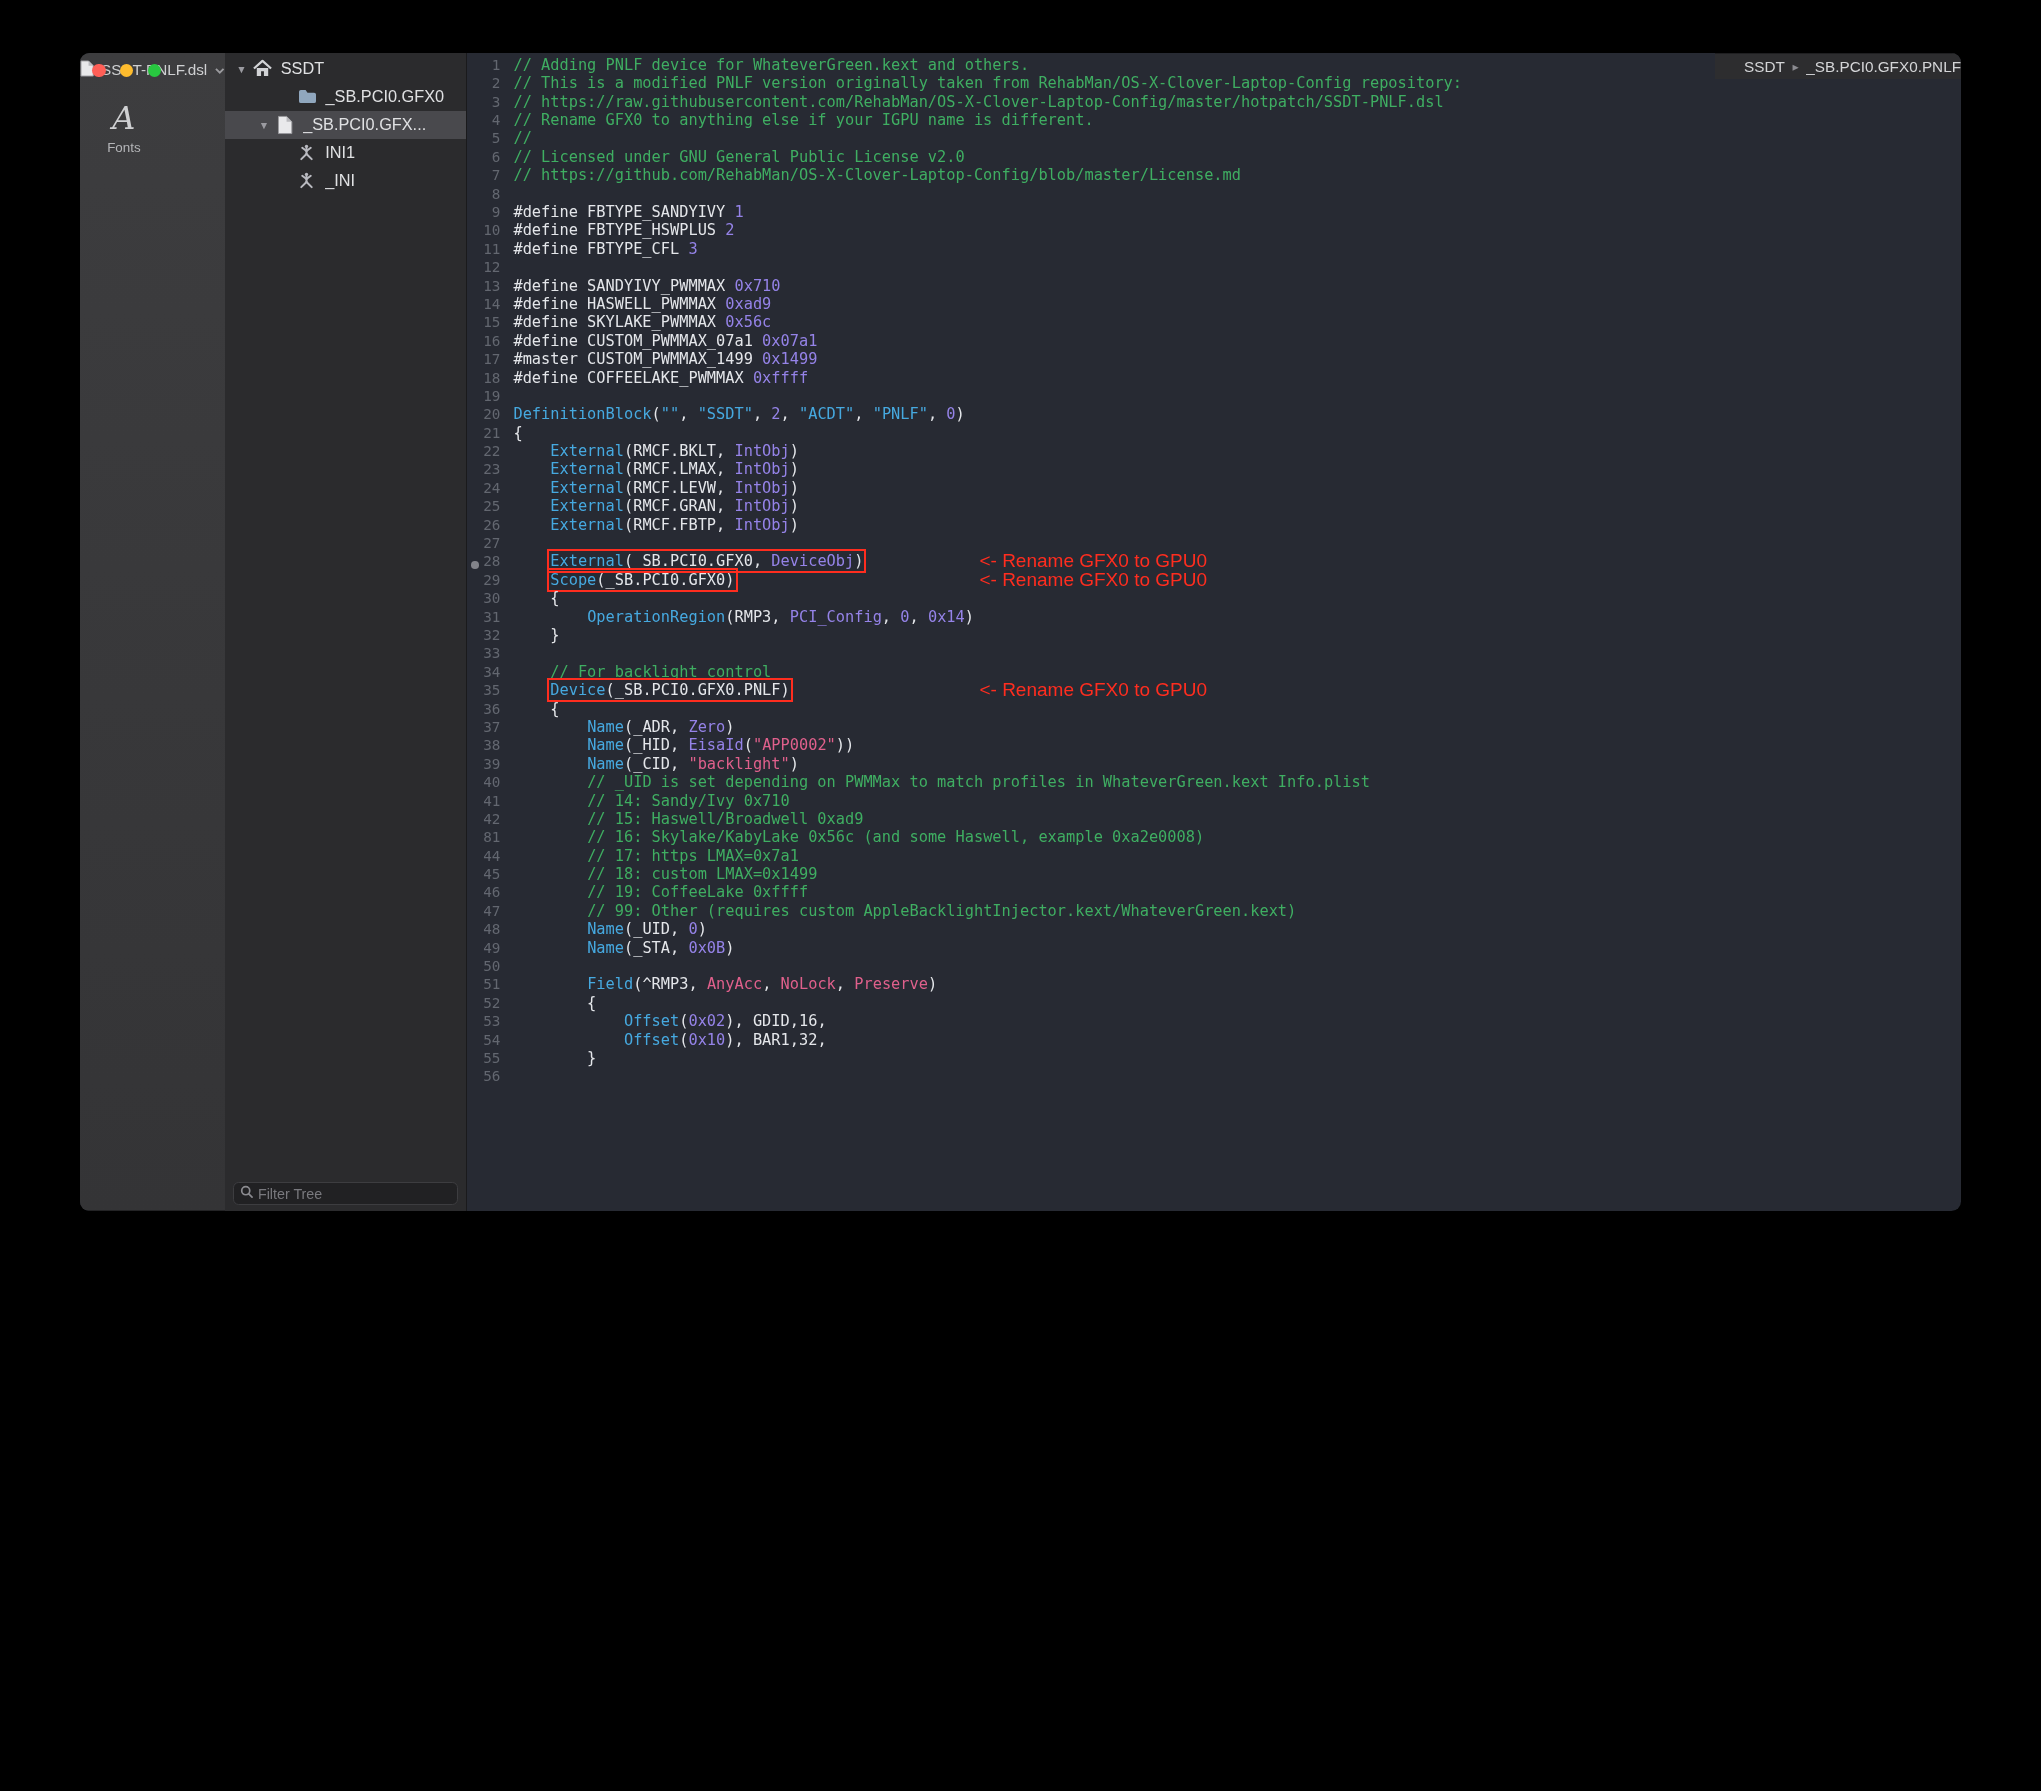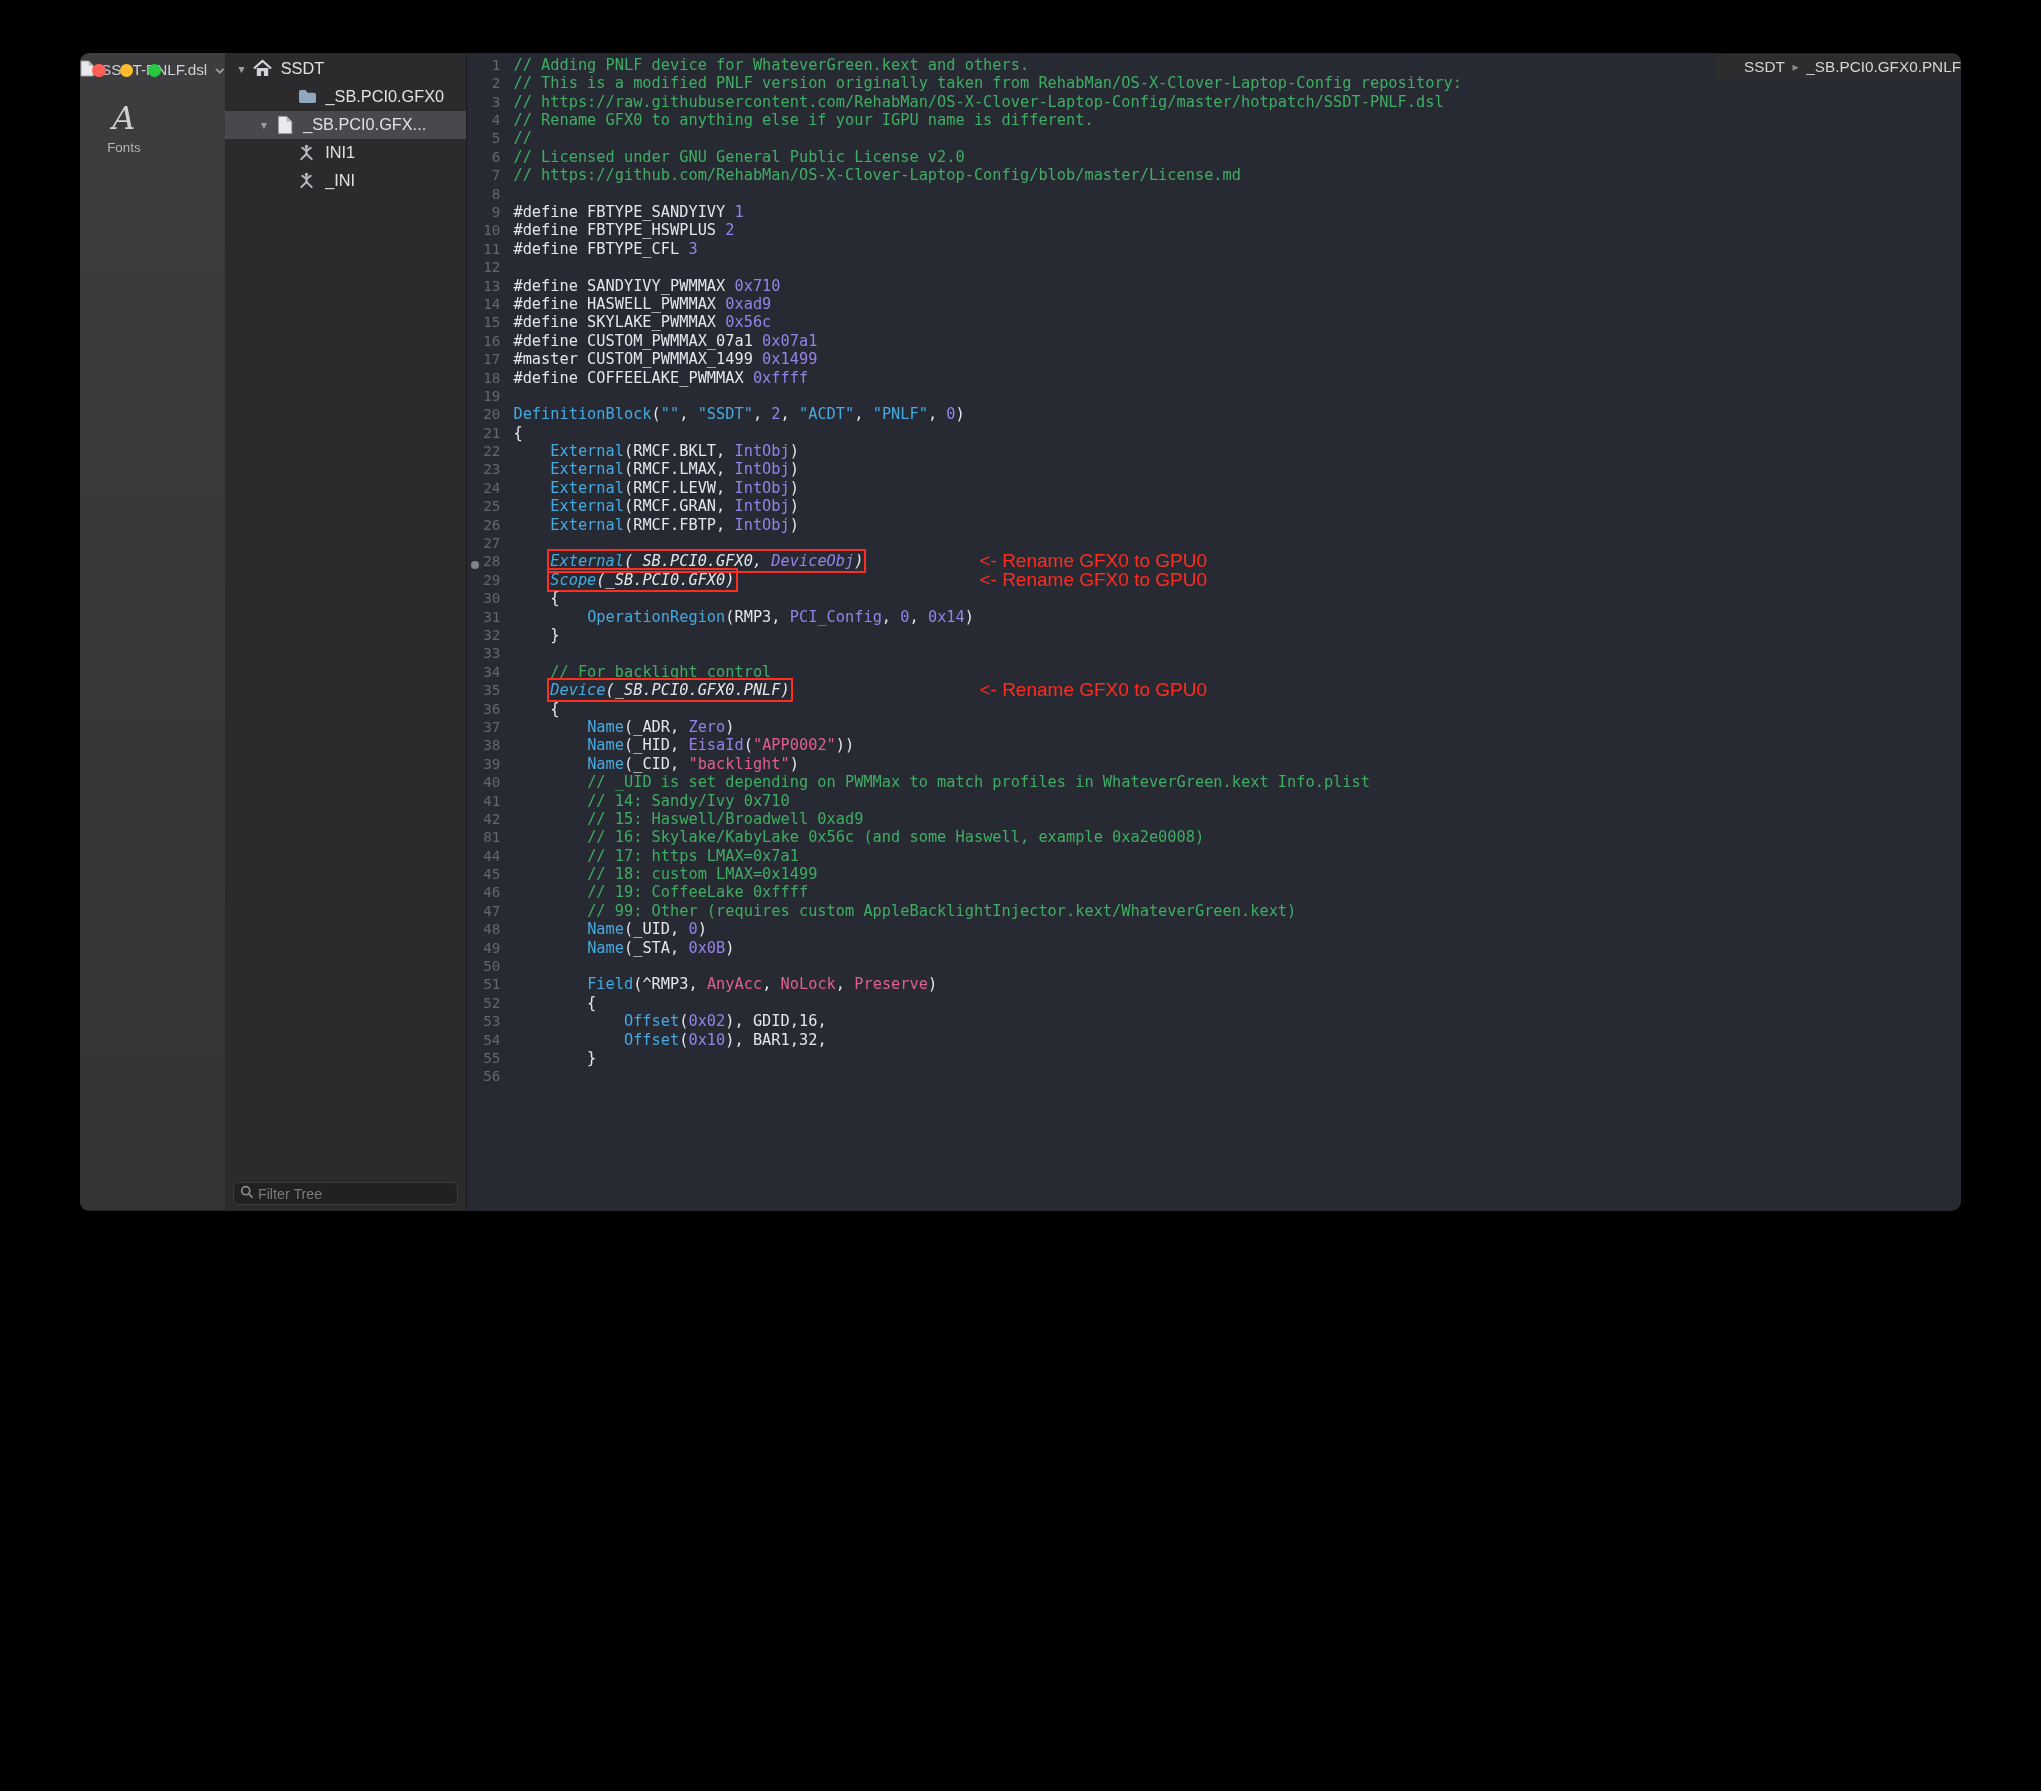--- a/index.html
+++ b/index.html
@@ -42,21 +42,21 @@
   .code-line { position:relative; height:18.4px; line-height:18.4px; white-space:pre;
     font-family:"DejaVu Sans Mono",monospace; font-size:15.3px; padding-left:46px; }
   .ln { position:absolute; left:0; top:0; width:33px; text-align:right; color:#636770;
     font-family:"DejaVu Sans Mono",monospace; font-size:14.3px; }
   .tk-p { color:var(--plain); }
   .tk-c { color:var(--comment); }
   .tk-b { color:var(--opcode); }
   .tk-n { color:var(--number); }
   .tk-v { color:var(--number); }
   .tk-s { color:var(--string); }
-  .redbox { outline:2.9px solid var(--red); outline-offset:1.9px;font-style:italic; }
+  .redbox { outline:2.9px solid var(--red); outline-offset:1.9px; }
   .note { position:absolute; left:512px; top:0; color:var(--red); font-family:"Liberation Sans",sans-serif;
     font-size:19px; font-weight:500; }
   .gutter-dot { position:absolute; left:3.8px; top:508px; width:7.6px; height:7.6px; border-radius:50%; background:#82838a; }
 
   
   .statusbar { height:26px; background:#2d2d2f; border-top:1px solid #1f1f21; display:flex;
     align-items:center; padding-left:29px; color:#d4d5d7; font-size:15.3px; gap:7.6px; }
   .statusbar .sep { color:#8b8b90; font-size:12.4px; }
 </style>
 </head>

